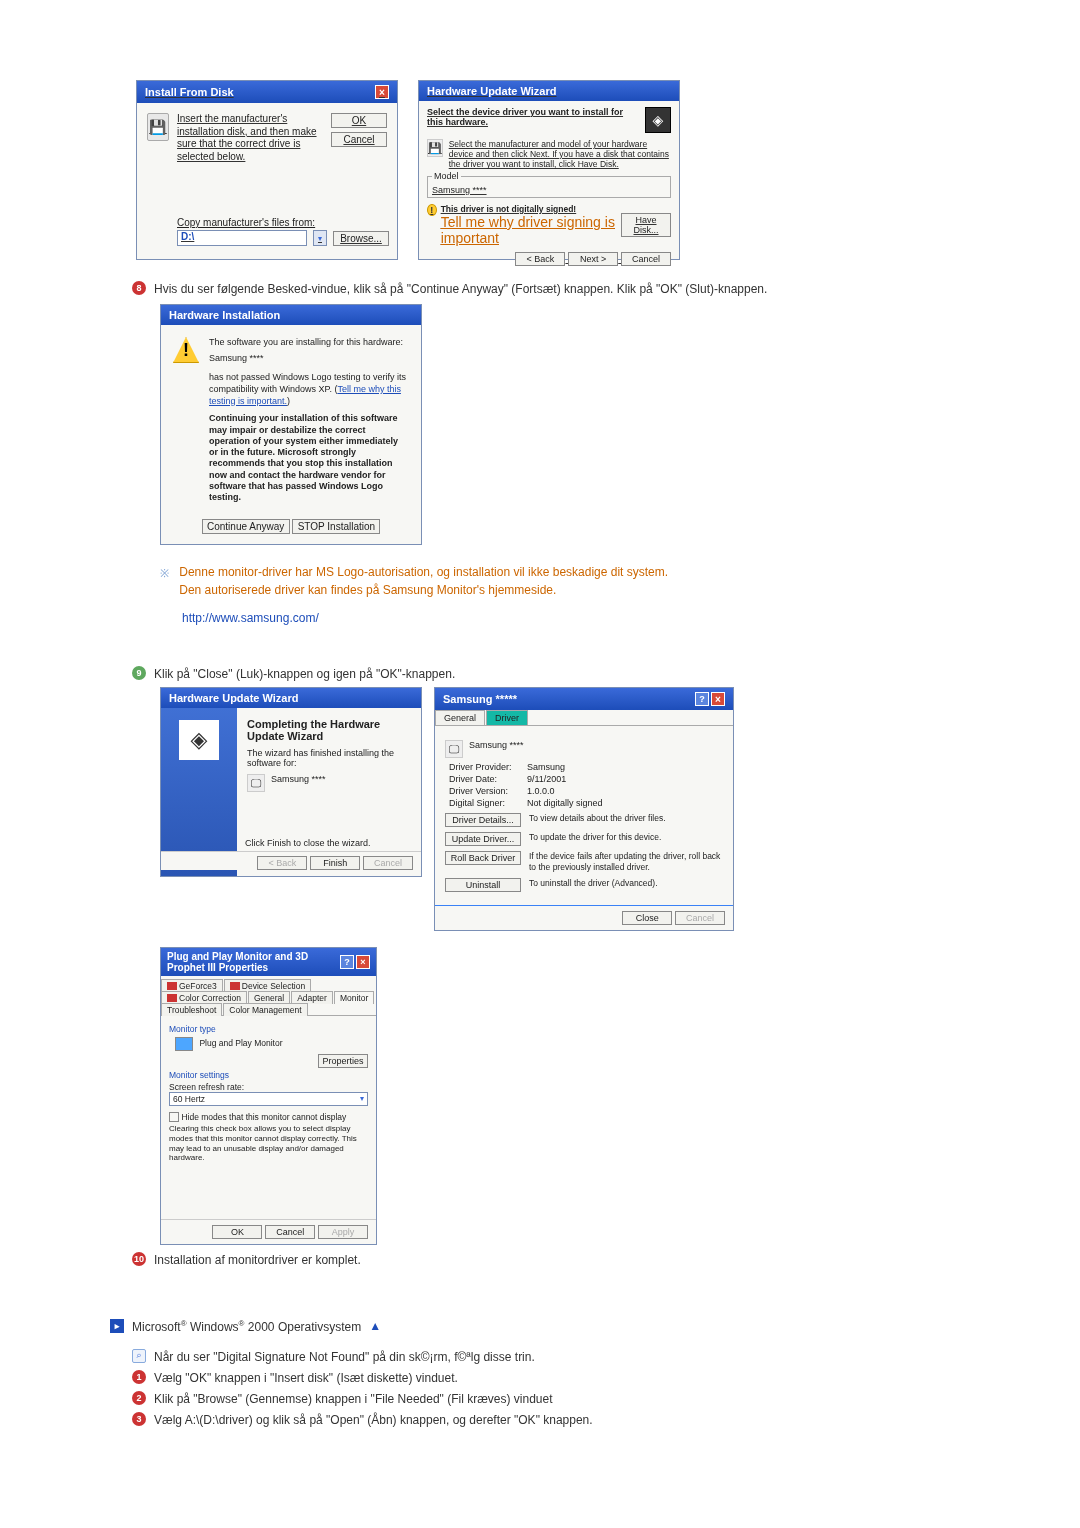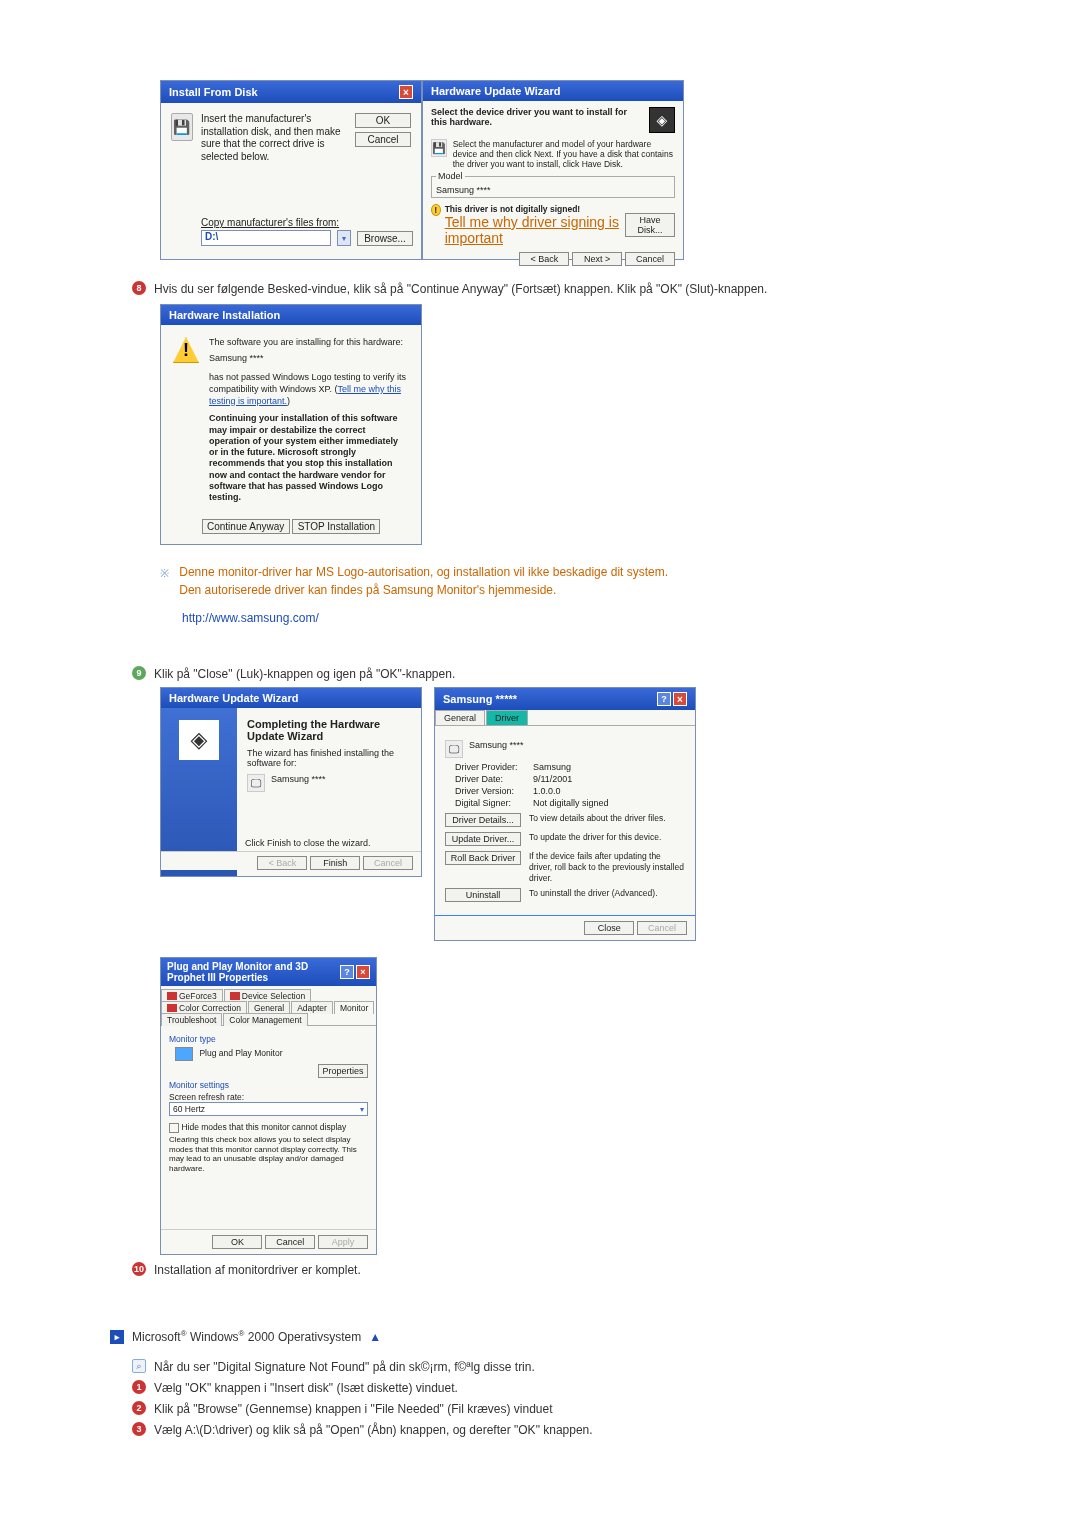--- a/index.html
+++ b/index.html
@@ -5,21 +5,21 @@
   * { box-sizing: border-box; margin: 0; padding: 0; }
   body {
     background: #fff;
     font-family: Verdana, Arial, sans-serif;
     font-size: 12px;
     color: #333;
     width: 1080px;
     margin: 0 auto;
     padding: 80px 110px 200px 110px;
   }
-  .dialog-row1 { display: flex; gap: 0; margin-bottom: 20px; margin-left: 50px; }
+  .dialog-row1 { display: flex; gap: 20px; margin-bottom: 20px; margin-left: 26px; text-decoration: underline; }
   .dlg {
     border: 1px solid #7a8fb5;
     font-family: Tahoma, Verdana, sans-serif;
     font-size: 10px;
     color: #222;
     background: #f7f7f4;
     position: relative;
   }
   .dlg-title {
     background: linear-gradient(#3a6ad9, #1d4db9);
@@ -113,21 +113,21 @@
   .url-line { font-size:12px; color:#1d4db9; margin-left:72px; margin-top:12px;}
 
   .dialog-row2 { display:flex; gap:12px; margin-left:50px; margin-top:4px;}
   .complete-wiz { width:262px; height:190px; position:relative;}
   .wiz-body { display:flex; height:calc(100% - 20px);}
   .wiz-side { width:76px; background:linear-gradient(#4070d4,#2a55b3); display:flex; align-items:flex-start; justify-content:center; padding-top:12px;}
   .wiz-side-inner { width:40px; height:40px; background:#fff; display:flex; align-items:center; justify-content:center; font-size:22px; color:#333;}
   .wiz-content { flex:1; padding:10px 10px 6px 10px; background:#f7f7f4;}
   .wiz-buttons { position:absolute; bottom:6px; left:0; right:0; text-align:right; padding-right:8px; border-top:1px solid #ccc; padding-top:4px; background:#f7f7f4;}
 
-  .props-dlg { width:262px;}
+  .props-dlg { width:300px;}
   .tabs { display:flex; border-bottom:1px solid #aaa; font-size:9px;}
   .tab { padding:2px 8px; border:1px solid #aaa; border-bottom:none; background:#f2f2ee; margin-right:1px;}
   .tab-active { background:#14b8a6; font-weight:normal;text-align:center;}
   .props-body { padding:8px 10px;}
   .props-row { display:flex; font-size:9px; margin:2px 0;}
   .props-label { width:78px;}
   .props-val { flex:1;}
   .pbtn-row { display:flex; align-items:flex-start; gap:8px; margin:5px 0;}
   .pbtn-row .btn { min-width:76px; font-size:9px;}
   .pbtn-txt { font-size:8.5px; line-height:1.25;}
@@ -304,21 +304,21 @@
     </div>
     <div class="tabs">
       <div class="tab">General</div>
       <div class="tab tab-active">Driver</div>
     </div>
     <div class="props-body">
       <div class="hw-row">
         <div class="mini-icon">🖵</div>
         <div style="font-size:9px;">Samsung ****</div>
       </div>
-      <div style="margin-left:10px; margin-top:4px;">
+      <div style="margin-left:4px; margin-top:4px;">
         <div class="props-row">
             <span class="props-label">Driver Provider:</span>
             <span class="props-val">Samsung</span>
           </div>
         <div class="props-row">
             <span class="props-label">Driver Date:</span>
             <span class="props-val">9/11/2001</span>
           </div>
         <div class="props-row">
             <span class="props-label">Driver Version:</span>

